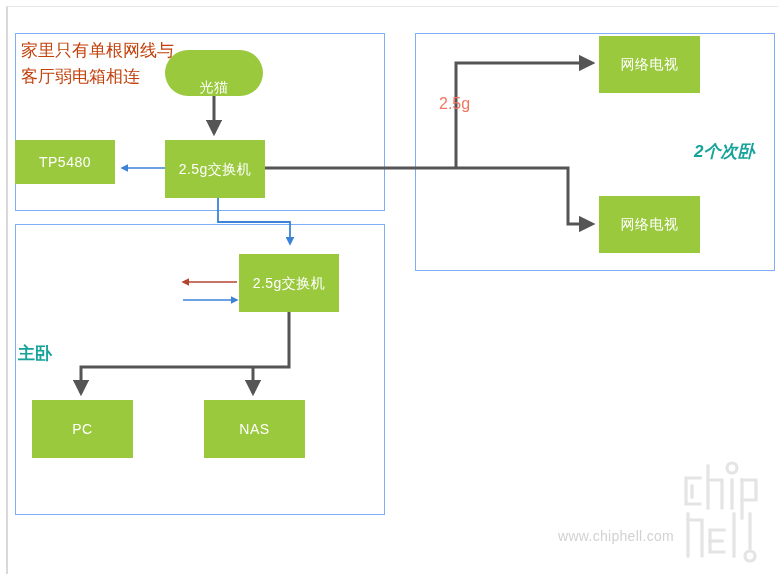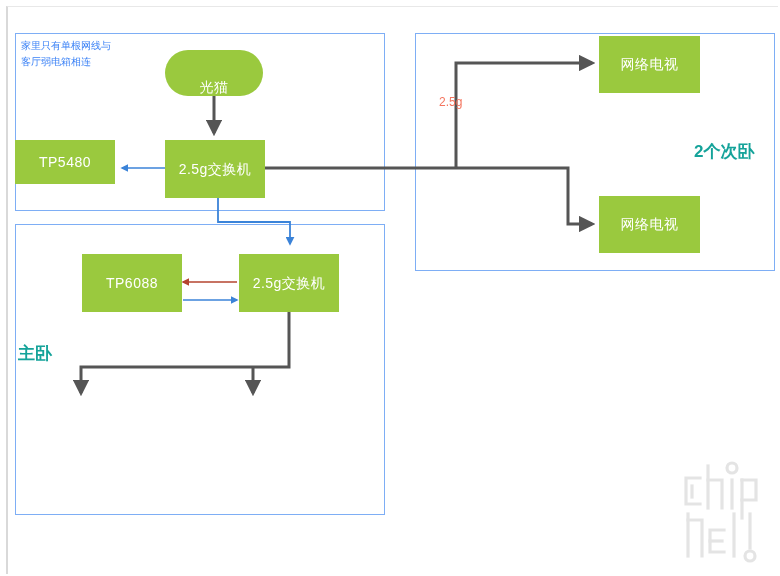--- a/index.html
+++ b/index.html
@@ -54,29 +54,29 @@
   }
   .zone-label {
     position: absolute;
     color: #15a39a;
     font-size: 17px;
     font-weight: bold;
     white-space: nowrap;
   }
   .note-text {
     position: absolute;
-    color: #3b82f6;
-    font-size: 10px;
+    color: #c2410c;
+    font-size: 17px;
     line-height: 1.55;
     white-space: pre-line;
   }
   .speed-label {
     position: absolute;
     color: #f4755f;
-    font-size: 12px;
+    font-size: 16px;
     white-space: nowrap;
     text-align: right;
   }
   svg.wires {
     position: absolute;
     left: 0;
     top: 0;
     width: 780px;
     height: 576px;
     pointer-events: none;
@@ -151,47 +151,51 @@
   </div>
 
   <div class="node" style="left:15px; top:140px; width:100px; height:44px;">
     <span>TP5480</span>
   </div>
 
   <div class="node" style="left:165px; top:140px; width:100px; height:58px;">
     <span>2.5g交换机</span>
   </div>
 
-  <div class="node" style="left:82px; top:254px; width:100px; height:58px;">
-    <span>TP6088</span>
-  </div>
 
   <div class="node" style="left:239px; top:254px; width:100px; height:58px;">
     <span>2.5g交换机</span>
   </div>
 
-
+  <div class="node" style="left:32px; top:400px; width:101px; height:58px;">
+    <span>PC</span>
+  </div>
+
+  <div class="node" style="left:204px; top:400px; width:101px; height:58px;">
+    <span>NAS</span>
+  </div>
 
   <div class="node" style="left:599px; top:36px; width:101px; height:57px;">
     <span>网络电视</span>
   </div>
 
   <div class="node" style="left:599px; top:196px; width:101px; height:57px;">
     <span>网络电视</span>
   </div>
 
   <div class="note-text" style="left:21px; top:38px; width:200px;">家里只有单根网线与
 客厅弱电箱相连</div>
 
   <div class="speed-label" style="left:439px; top:95px;">2.5g</div>
 
   <div class="zone-label" style="left:18px; top:342px;">主卧</div>
 
-  <div class="zone-label" style="left:694px; top:140px;">2个次卧</div>
-
+  <div class="zone-label" style="left:694px; top:140px;font-style:italic;">2个次卧</div>
+
+  <div id="watermark-url">www.chiphell.com</div>
 
   <svg id="watermark-logo" viewBox="0 0 96 108" xmlns="http://www.w3.org/2000/svg">
     <g fill="none" stroke="#cfcfcf" stroke-width="3.2" stroke-linecap="square">
 
       <path d="M 22 22 L 8 22 L 8 48 L 22 48"></path>
       <path d="M 14 30 L 14 41"></path>
 
       <path d="M 30 10 L 30 52"></path>
       <path d="M 30 24 L 44 24 L 44 52"></path>
 

